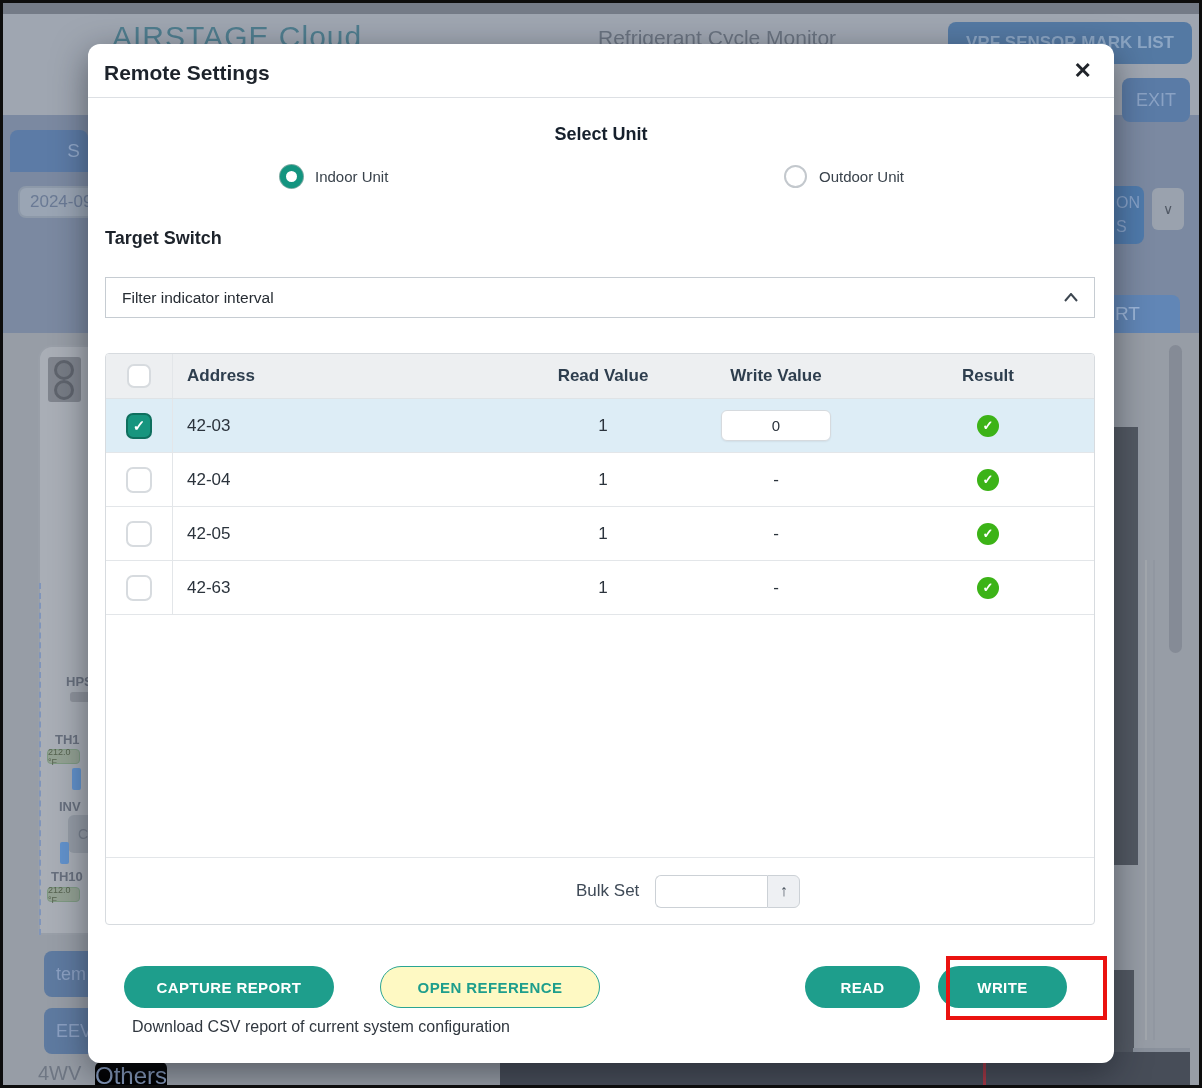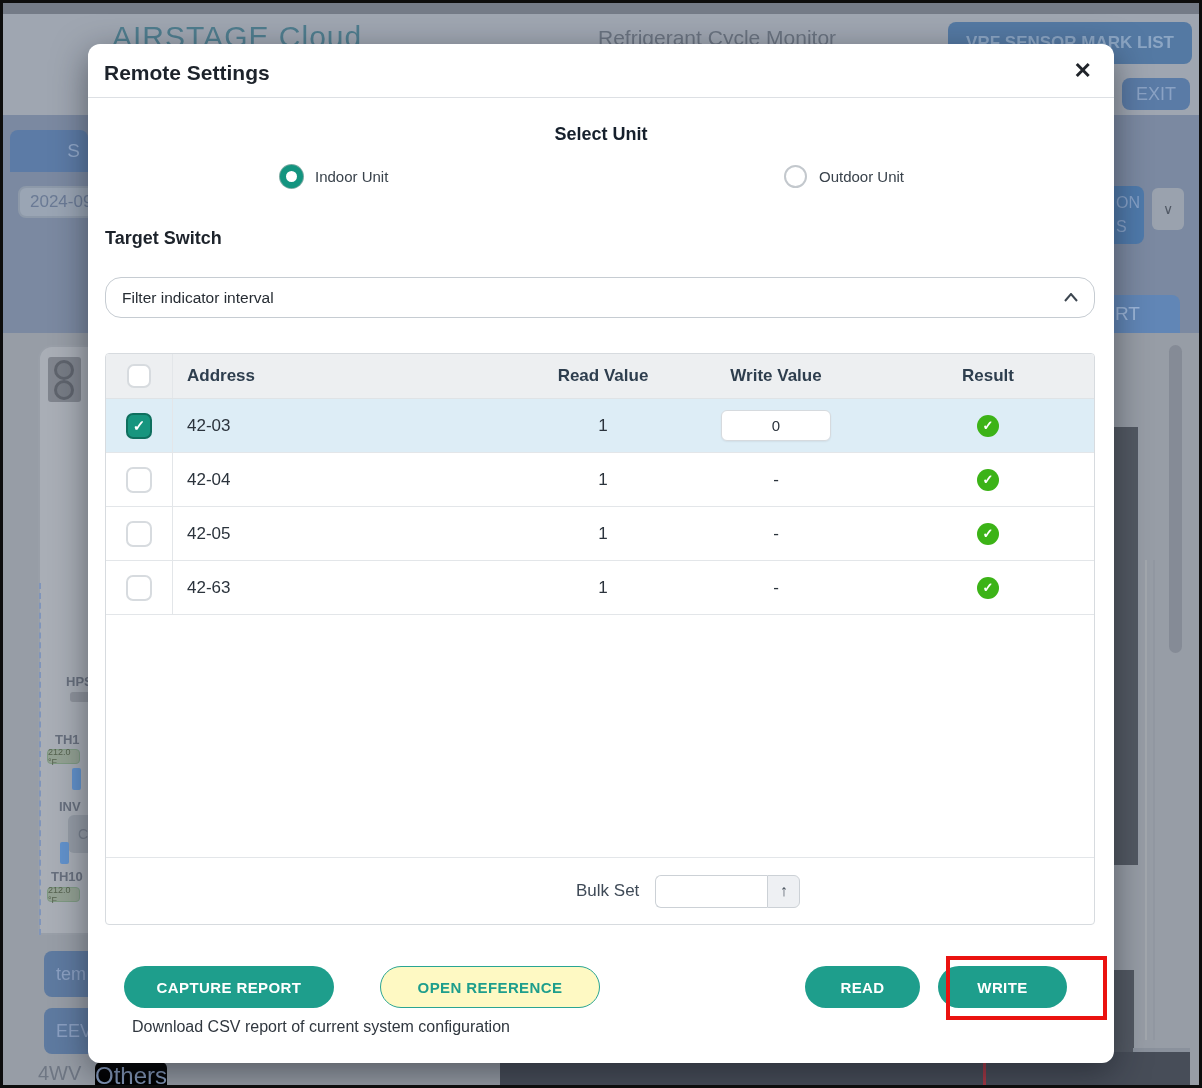--- a/index.html
+++ b/index.html
@@ -10,21 +10,21 @@
   .frame { position:absolute; inset:0; border:3px solid #0d0d0d; z-index:90; pointer-events:none; }
 
   
   .bg-top     { left:0; top:0; width:1202px; height:14px; background:#747b87; }
   .bg-header  { left:0; top:14px; width:1202px; height:101px; background:#9fa6b1; }
   .logo       { left:112px; top:20px; font-size:30px; letter-spacing:1px; color:#4f7d8e; }
   .page-title { left:598px; top:26px; font-size:21px; color:#6a7380; }
   .vrf-btn    { left:948px; top:22px; width:244px; height:42px; border-radius:8px;
                 background:#5479a3; color:#8ca6c4; font-size:17px; font-weight:bold;
                 display:flex; align-items:center; justify-content:center; }
-  .exit-btn   { left:1122px; top:78px; width:68px; height:32px; border-radius:8px;
+  .exit-btn   { left:1122px; top:78px; width:68px; height:44px; border-radius:8px;
                 background:#5a7ba6; color:#8aa2c4; font-size:18px; z-index:2;
                 display:flex; align-items:center; justify-content:center; }
   .bg-toolbar { left:0; top:115px; width:1202px; height:218px; background:#7b89a1; }
   .tab-s      { left:10px; top:130px; width:78px; height:42px; border-radius:8px 8px 0 0;
                 background:#5c7ba6; color:#93aacb; font-size:19px; display:flex;
                 align-items:center; justify-content:flex-end; padding-right:8px; }
   .date-input { left:18px; top:186px; width:120px; height:32px; border-radius:8px;
                 background:#9aa5b4; border:2px solid #8d99a9; color:#6a7a95;
                 font-size:17px; display:flex; align-items:center; padding-left:10px; }
   .right-btn  { left:1040px; top:186px; width:104px; height:58px; border-radius:8px;
@@ -79,21 +79,21 @@
   .su-head { position:absolute; left:0; top:80px; width:100%; text-align:center;
              font-size:18px; font-weight:bold; color:#16202c; }
   .radio-row { position:absolute; top:121px; display:flex; align-items:center; gap:12px; }
   .r-indoor { left:192px; } .r-outdoor { left:696px; }
   .radio { width:23px; height:23px; border-radius:50%; background:#fff; }
   .radio.sel { border:6px solid #13947f; box-shadow:0 0 0 1px rgba(12,100,86,.55); }
   .radio.unsel { border:2px solid #c3c8cd; }
   .radio-label { font-size:15px; color:#39424b; }
   .ts-head { position:absolute; left:17px; top:184px; font-size:18px; font-weight:bold; color:#1d232b; }
   .dropdown { position:absolute; left:17px; top:233px; width:990px; height:41px;
-              border:1px solid #c6ccd2; border-radius:16px; background:#fff;
+              border:1px solid #c6ccd2; border-radius:0; background:#fff;
               display:flex; align-items:center; padding:12px 16px; }
   .dd-text { font-size:15.5px; color:#262c33; flex:1; }
   .chev-up { width:14px; height:9px; }
 
   .tbl { position:absolute; left:17px; top:309px; width:990px; height:572px;
          border:1px solid #d7dbdf; border-radius:4px; display:flex; flex-direction:column;
          overflow:hidden; background:#fff; }
   .t-row { display:grid; grid-template-columns:67px 361px 138px 208px 216px; align-items:center; }
   .t-head { height:45px; background:#edeff1; border-bottom:1px solid #dfe3e6;
             font-size:17px; font-weight:bold; color:#2e3e4e; }

